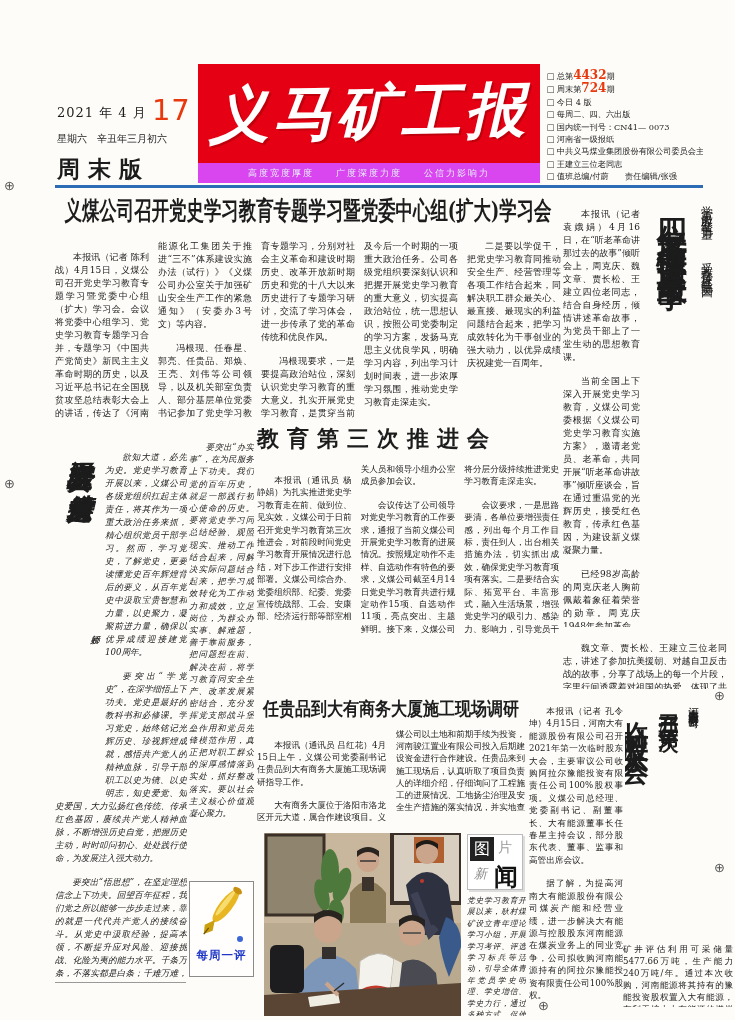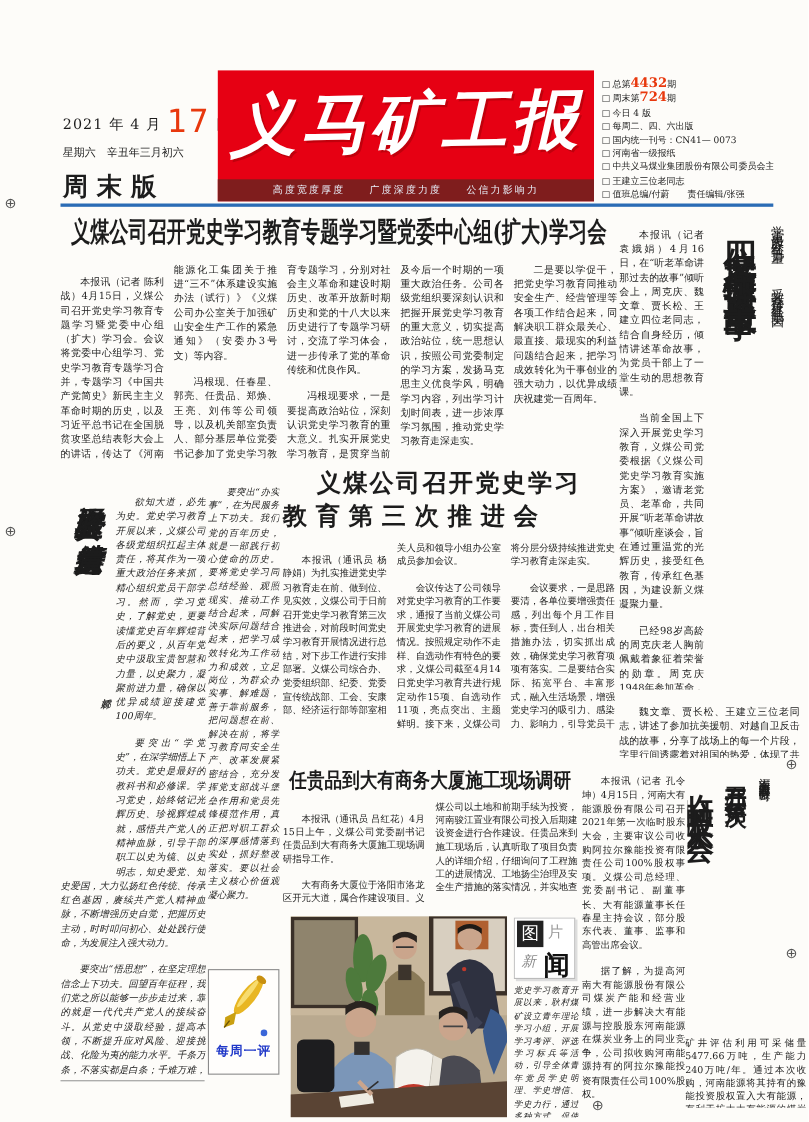--- a/index.html
+++ b/index.html
@@ -17,21 +17,21 @@
   .h-date-l1 { font-size:13px; letter-spacing:1px; white-space:nowrap; }
   .h-date-l1 .day { font-size:29px; color:#e8380d; font-family:"DejaVu Sans",sans-serif; line-height:1; vertical-align:-3px; }
   .h-date-l2 { font-size:10px; margin-top:7px; white-space:nowrap; }
   .h-edition { font-size:23px; font-weight:bold; letter-spacing:8px; margin-top:8px;
                font-family:"DejaVu Sans","Liberation Sans",sans-serif; }
   .masthead { left:198px; top:64px; width:342px; height:119px; background:#e60013; }
   .masthead-title { height:99px; line-height:96px; text-align:center; color:#ffffff;
     font-size:60px; font-weight:bold; font-style:italic; letter-spacing:4px;
     text-shadow:2px 2px 0 rgba(120,0,0,.35); transform:rotate(-1deg); }
   .masthead-strip { position:absolute; left:0; bottom:0; width:100%; height:20px;
-    background:#7f1d1d; color:#e8f1fb; font-size:9px; letter-spacing:2px;
+    background:#d946ef; color:#e8f1fb; font-size:9px; letter-spacing:2px;
     text-align:center; line-height:20px; white-space:nowrap; overflow:hidden; }
   .info-box { left:547px; top:69px; width:156px; font-size:8.2px; line-height:12.4px; }
   .info-row { white-space:nowrap; overflow:hidden; }
   .info-row .cb { margin-right:2px; color:#333; }
   .info-row .num { color:#e8380d; font-size:12px; font-weight:bold; line-height:1; }
   .h-rule { left:55px; top:185px; width:648px; height:3px; background:#2b6cb5; }
 
   
   .lead { left:55px; top:194px; width:506px; }
   .lead-headline { width:506px; height:34px; overflow:visible; }
@@ -195,21 +195,20 @@
         <path d="M31 40 L26 50 L31 58 L36 50 Z" fill="#caa011"></path>
         <path d="M31 50 L31 58" stroke="#6b5200" stroke-width="1.2"></path>
         <ellipse cx="31" cy="3" rx="5" ry="3" fill="#c89010"></ellipse>
       </g>
       <circle cx="50" cy="57" r="3" fill="#3a66d8"></circle>
     </svg>
     <div class="pen-label">每周一评</div>
   </div>
 
   <div class="abs push">
-    <div class="push-h1">义煤公司召开党史学习</div>
     <div class="push-h2">教育第三次推进会</div>
     <div class="push-body">
       <p class="para">本报讯（通讯员 杨静娟）为扎实推进党史学习教育走在前、做到位、见实效，义煤公司于日前召开党史学习教育第三次推进会，对前段时间党史学习教育开展情况进行总结，对下步工作进行安排部署。义煤公司综合办、党委组织部、纪委、党委宣传统战部、工会、安康部、经济运行部等部室相关人员和领导小组办公室成员参加会议。</p>
       <p class="para">会议传达了公司领导对党史学习教育的工作要求，通报了当前义煤公司开展党史学习教育的进展情况。按照规定动作不走样、自选动作有特色的要求，义煤公司截至4月14日党史学习教育共进行规定动作15项、自选动作11项，亮点突出、主题鲜明。接下来，义煤公司将分层分级持续推进党史学习教育走深走实。</p>
       <p class="para">会议要求，一是思路要清，各单位要增强责任感，列出每个月工作目标，责任到人，出台相关措施办法，切实抓出成效，确保党史学习教育项项有落实。二是要结合实际、拓宽平台、丰富形式，融入生活场景，增强党史学习的吸引力、感染力、影响力，引导党员干部从中感悟思想伟力、汲取奋进力量。三是党史学习教育关键在做，把“我为群众办实事”实践活动与安全生产、经营管理相结合，切实解决职工“急难愁盼”问题，着力提升职工的获得感、幸福感、安全感。</p>
     </div>
   </div>
 
   <div class="abs rgp">
     <div class="rgp-headline">

